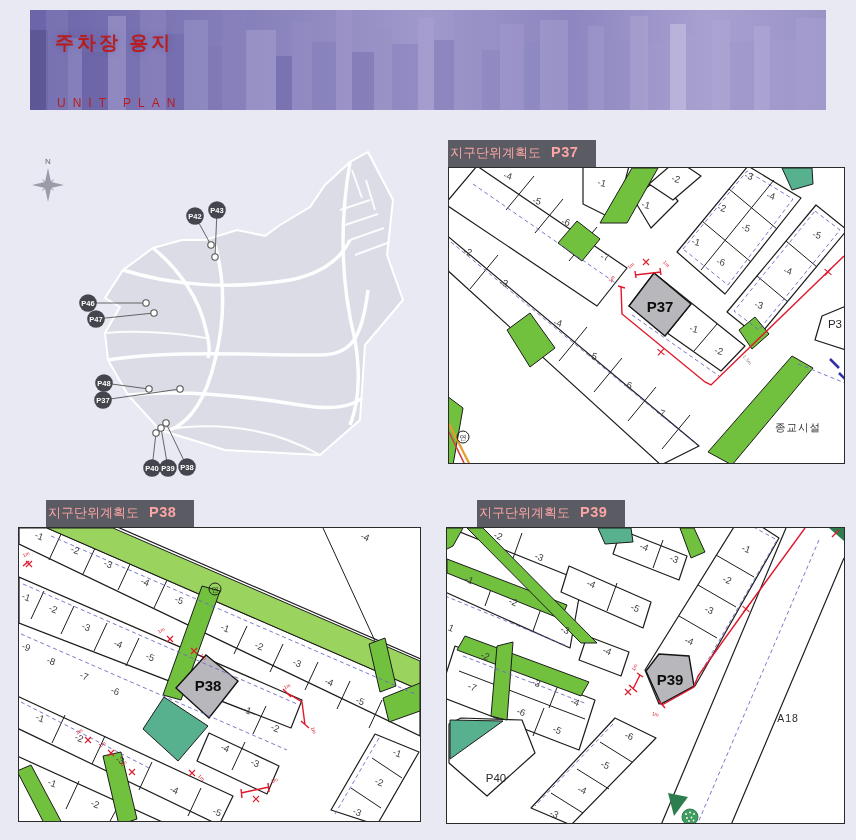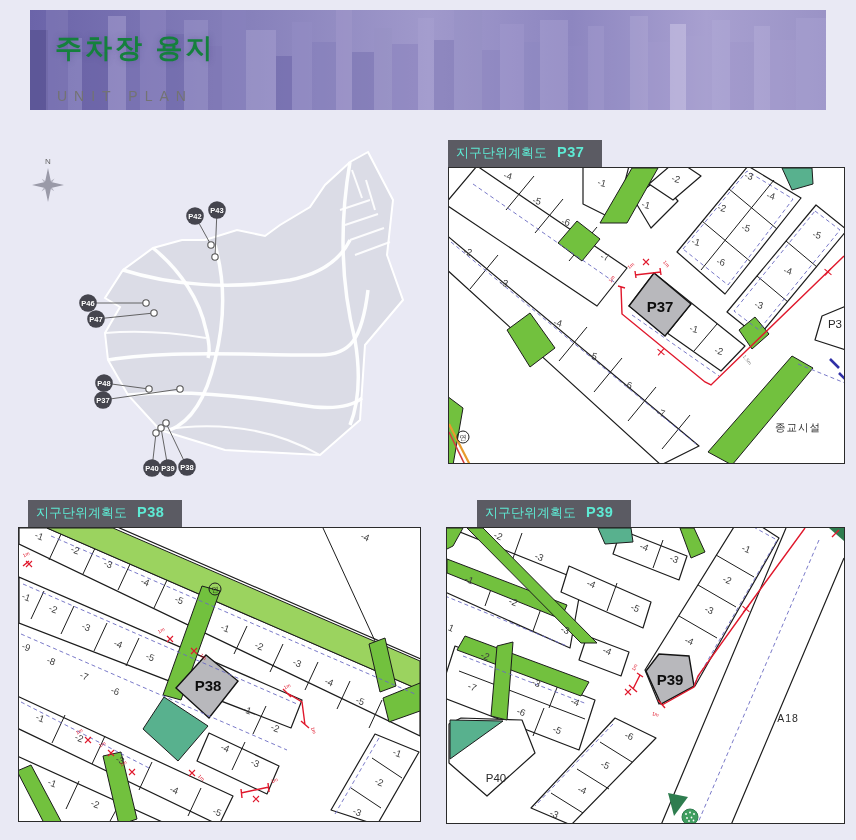--- a/index.html
+++ b/index.html
@@ -1,24 +1,24 @@
 <!DOCTYPE html>
 <html><head>
 <meta charset="utf-8">
 <style>
   html,body{margin:0;padding:0}
   body{width:856px;height:840px;background:#e9e9f4;font-family:"Liberation Sans",sans-serif;position:relative;overflow:hidden}
   .abs{position:absolute}
   
   #banner{left:30px;top:10px;width:796px;height:100px;overflow:hidden}
   #banner svg{display:block}
-  #page-title{left:55px;top:30px;color:#15803d;font-size:27px;font-weight:bold;letter-spacing:3px;text-shadow:0 0 6px rgba(60,50,120,.35)}
-  #page-subtitle{left:57px;top:88px;color:#737373;font-size:14px;letter-spacing:7px}
+  #page-title{left:55px;top:30px;color:#b91c1c;font-size:19px;font-weight:bold;letter-spacing:3px;text-shadow:0 0 6px rgba(60,50,120,.35)}
+  #page-subtitle{left:57px;top:96px;color:#b91c1c;font-size:12px;letter-spacing:7px}
   
-  .bar{position:absolute;background:#5b5b63;color:#5eead4;padding:4px 18px 5px 8px;font-size:13px;white-space:nowrap;z-index:3}
+  .bar{position:absolute;background:#5b5b63;color:#fca5a5;padding:4px 18px 5px 2px;font-size:13px;white-space:nowrap;z-index:3}
   .bar b{font-size:14.5px;margin-left:10px;letter-spacing:.5px}
   
   .mapbox{position:absolute;background:#fff;border:1.6px solid #2b2b2b}
   .mapbox svg{display:block}
   
   .blk{fill:#fff;stroke:#1c1c1c;stroke-width:1.2;stroke-linejoin:round}
   .div{stroke:#1c1c1c;stroke-width:1;fill:none}
   .green{fill:#72c13e;stroke:#1c1c1c;stroke-width:1}
   .band{fill:#9bd35f;stroke:#1c1c1c;stroke-width:1}
   .teal{fill:#58b18e;stroke:#1c1c1c;stroke-width:1}
@@ -263,21 +263,21 @@
         <path d="M-3,-3 L3,3 M-3,3 L3,-3" transform="translate(197 94)" class="annp"></path>
         <text x="216" y="97" transform="rotate(50 216 97)" class="ann ">1m</text>
         <text x="164" y="112" transform="rotate(-55 164 112)" class="ann ">1m</text>
         <path d="M-4.5,0 H4.5 M0,-4.5 V4.5" transform="translate(212 184) rotate(40)" class="annp"></path>
         <path d="M-4.5,0 H4.5 M0,-4.5 V4.5" transform="translate(379 104) rotate(40)" class="annp"></path>
         <text x="297" y="193" transform="rotate(52 297 193)" class="ann dim">1.5m</text>
       </g>
 </svg>
 </div>
 
-<div class="bar" style="left:28px;top:500px">
+<div class="bar" style="left:46px;top:500px">
   <span>지구단위계획도</span><b>P38</b>
 </div>
 <div class="mapbox" style="left:18px;top:527px;width:401px;height:293px">
 <svg width="401" height="293" viewBox="0 0 401 293">
   <g>
     <polygon class="blk" points="96,-2 402,-2 402,131"></polygon>
     <path class="div" d="M304,0 L356,113"></path>
     <polygon class="blk" points="0,0 28,0 401,162 401,208 0,16"></polygon>
     <path class="div" d="M43,4 L30,32 M77,18 L64,46 M112,34 L99,62 M148,52 L135,80 M228,98 L215,126 M264,116 L251,144 M299,134 L286,162 M331,153 L318,181 M363,172 L350,200"></path>
     <polygon class="blk" points="0,49 283,172 272,200 0,95"></polygon>

